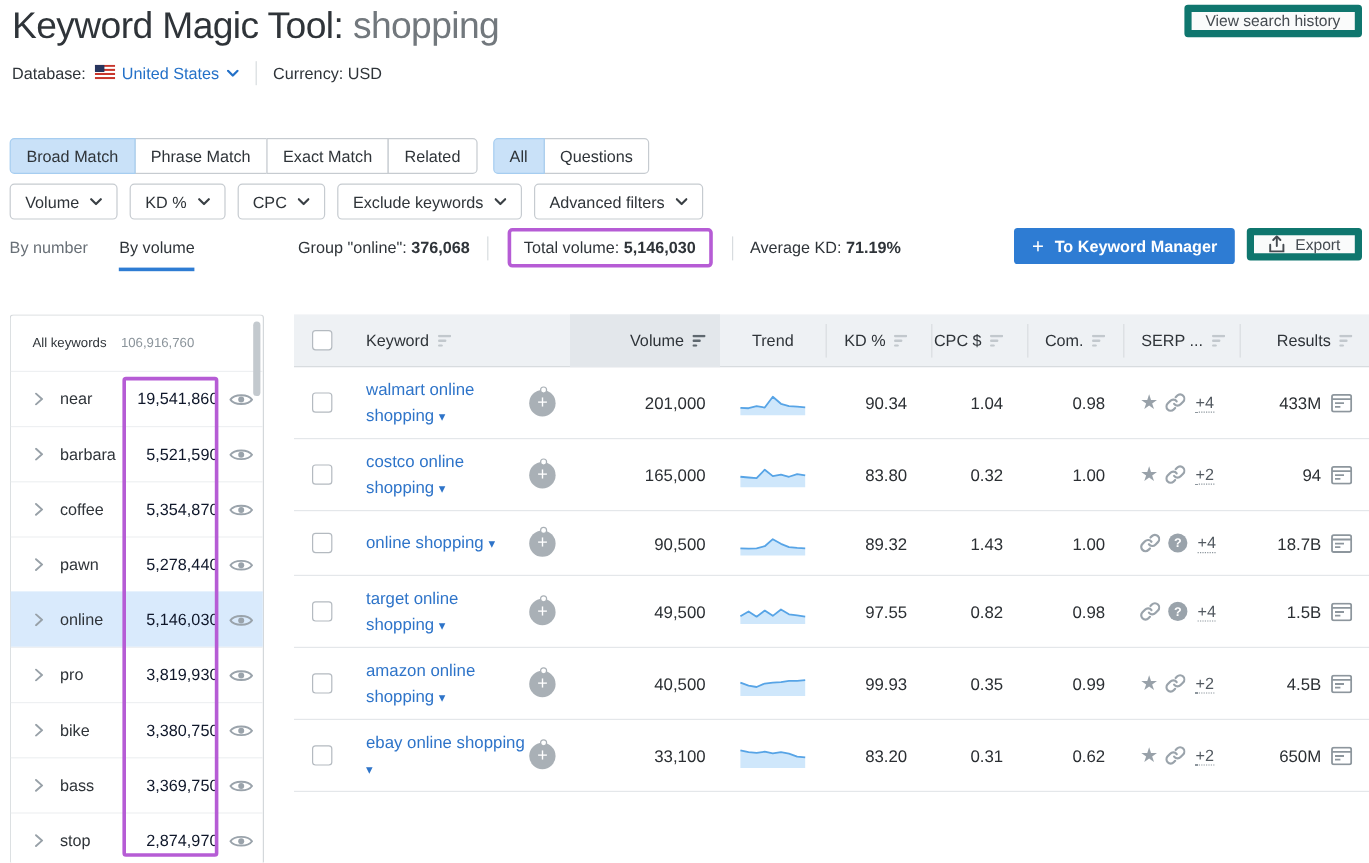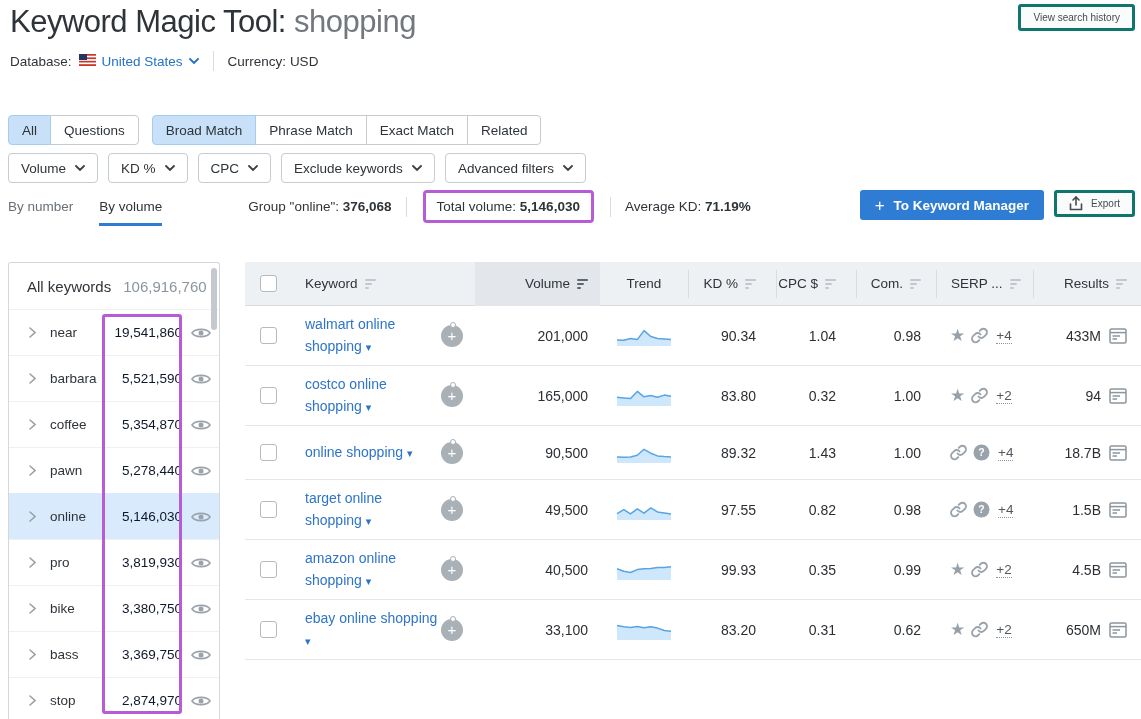--- a/index.html
+++ b/index.html
@@ -5,21 +5,21 @@
   * { margin:0; padding:0; box-sizing:border-box; }
   body { font-family:"Liberation Sans", sans-serif; background:#fff; }
   .page { position:relative; width:1141px; height:719px; background:#fff; overflow:hidden; color:#2f3439; }
 
   
   .hdr { position:absolute; left:10px; top:4px; right:6px; }
   .title-row { display:flex; justify-content:space-between; align-items:flex-start; }
   h1 { font-size:31px; font-weight:normal; color:#2f3439; letter-spacing:-0.5px; }
   h1 .query { color:#72787d; }
   .ghost-btn { display:inline-flex; align-items:center; gap:8px; height:27px; padding:0 12px;
-    background:#fafbfb; border:3px solid #0f766e; border-radius:3px; font-size:10px; color:#454b51;
+    background:#fafbfb; border:6px solid #0f766e; border-radius:3px; font-size:13px; color:#454b51;
     font-family:inherit; cursor:pointer; }
   .meta-row { display:flex; align-items:center; margin-top:11px; font-size:13.5px; }
   .meta-row .lbl { margin-right:7px; }
   .flag { display:inline-block; margin-right:6px; }
   .db-link { color:#2471c8; text-decoration:none; display:inline-flex; align-items:center; gap:6px; cursor:pointer; }
   .vdiv { width:1px; height:20px; background:#d8dcdf; margin:0 14px; }
 
   
   .tabs-row { position:absolute; left:8px; top:115px; display:flex; gap:13px; }
   .btn-group { display:flex; }
@@ -47,21 +47,21 @@
   .hl-inline { border:3px solid #b65cd5; border-radius:4px; padding:6px 11px; margin:0 2px; }
   .actions { margin-left:auto; display:flex; gap:10px; }
   .primary-btn { display:inline-flex; align-items:center; gap:9px; height:30px; padding:0 15px;
     background:#2e7cd3; border:none; border-radius:3px; color:#fff; font-size:13.5px; font-weight:bold;
     font-family:inherit; cursor:pointer; }
   .primary-btn .plus { font-size:17px; font-weight:normal; line-height:1; }
 
   
   .sidebar { position:absolute; left:8px; top:262px; width:212px; height:457px;
     border:1px solid #d4d8db; border-bottom:none; border-radius:3px 3px 0 0; background:#fff; }
-  .sb-header { height:46px; display:flex; align-items:center; padding-left:18px; font-size:15px; }
+  .sb-header { height:46px; display:flex; align-items:center; padding-left:18px; font-size:11px; }
   .sb-count { color:#8b949b; margin-left:12px; }
   .sb-row { height:46px; display:flex; align-items:center; padding:0 8px 0 20px; font-size:13.5px;
     border-top:1px solid #eef0f2; cursor:pointer; }
   .sb-row.selected { background:#d9eafc; border-top-color:#d9eafc; }
   .sb-kw { margin-left:14px; color:#2f3439; }
   .sb-vol { margin-left:auto; color:#0f172a; }
   .sb-eye { margin-left:9px; display:inline-flex; cursor:pointer; }
   .sb-scrollthumb { position:absolute; right:2px; top:5px; width:6px; height:62px; background:#c3c9ce; border-radius:3px; }
 
   
@@ -159,28 +159,28 @@
           </svg>
       </a>
       <span class="vdiv"></span>
       <span>Currency:</span>&nbsp;
       <span>USD</span>
     </div>
   </div>
 
   <div class="tabs-row">
     <div class="btn-group">
-      <button class="tab active">All</button>
-      <button class="tab">Questions</button>
-    </div>
-    <div class="btn-group">
       <button class="tab active">Broad Match</button>
       <button class="tab">Phrase Match</button>
       <button class="tab">Exact Match</button>
       <button class="tab">Related</button>
+    </div>
+    <div class="btn-group">
+      <button class="tab active">All</button>
+      <button class="tab">Questions</button>
     </div>
   </div>
 
   <div class="filters-row">
     <button class="filter-btn">
         <span>Volume</span>
         <svg class="chev" viewBox="0 0 10 6">
           <use href="#chev-down"></use>
         </svg>
       </button>

